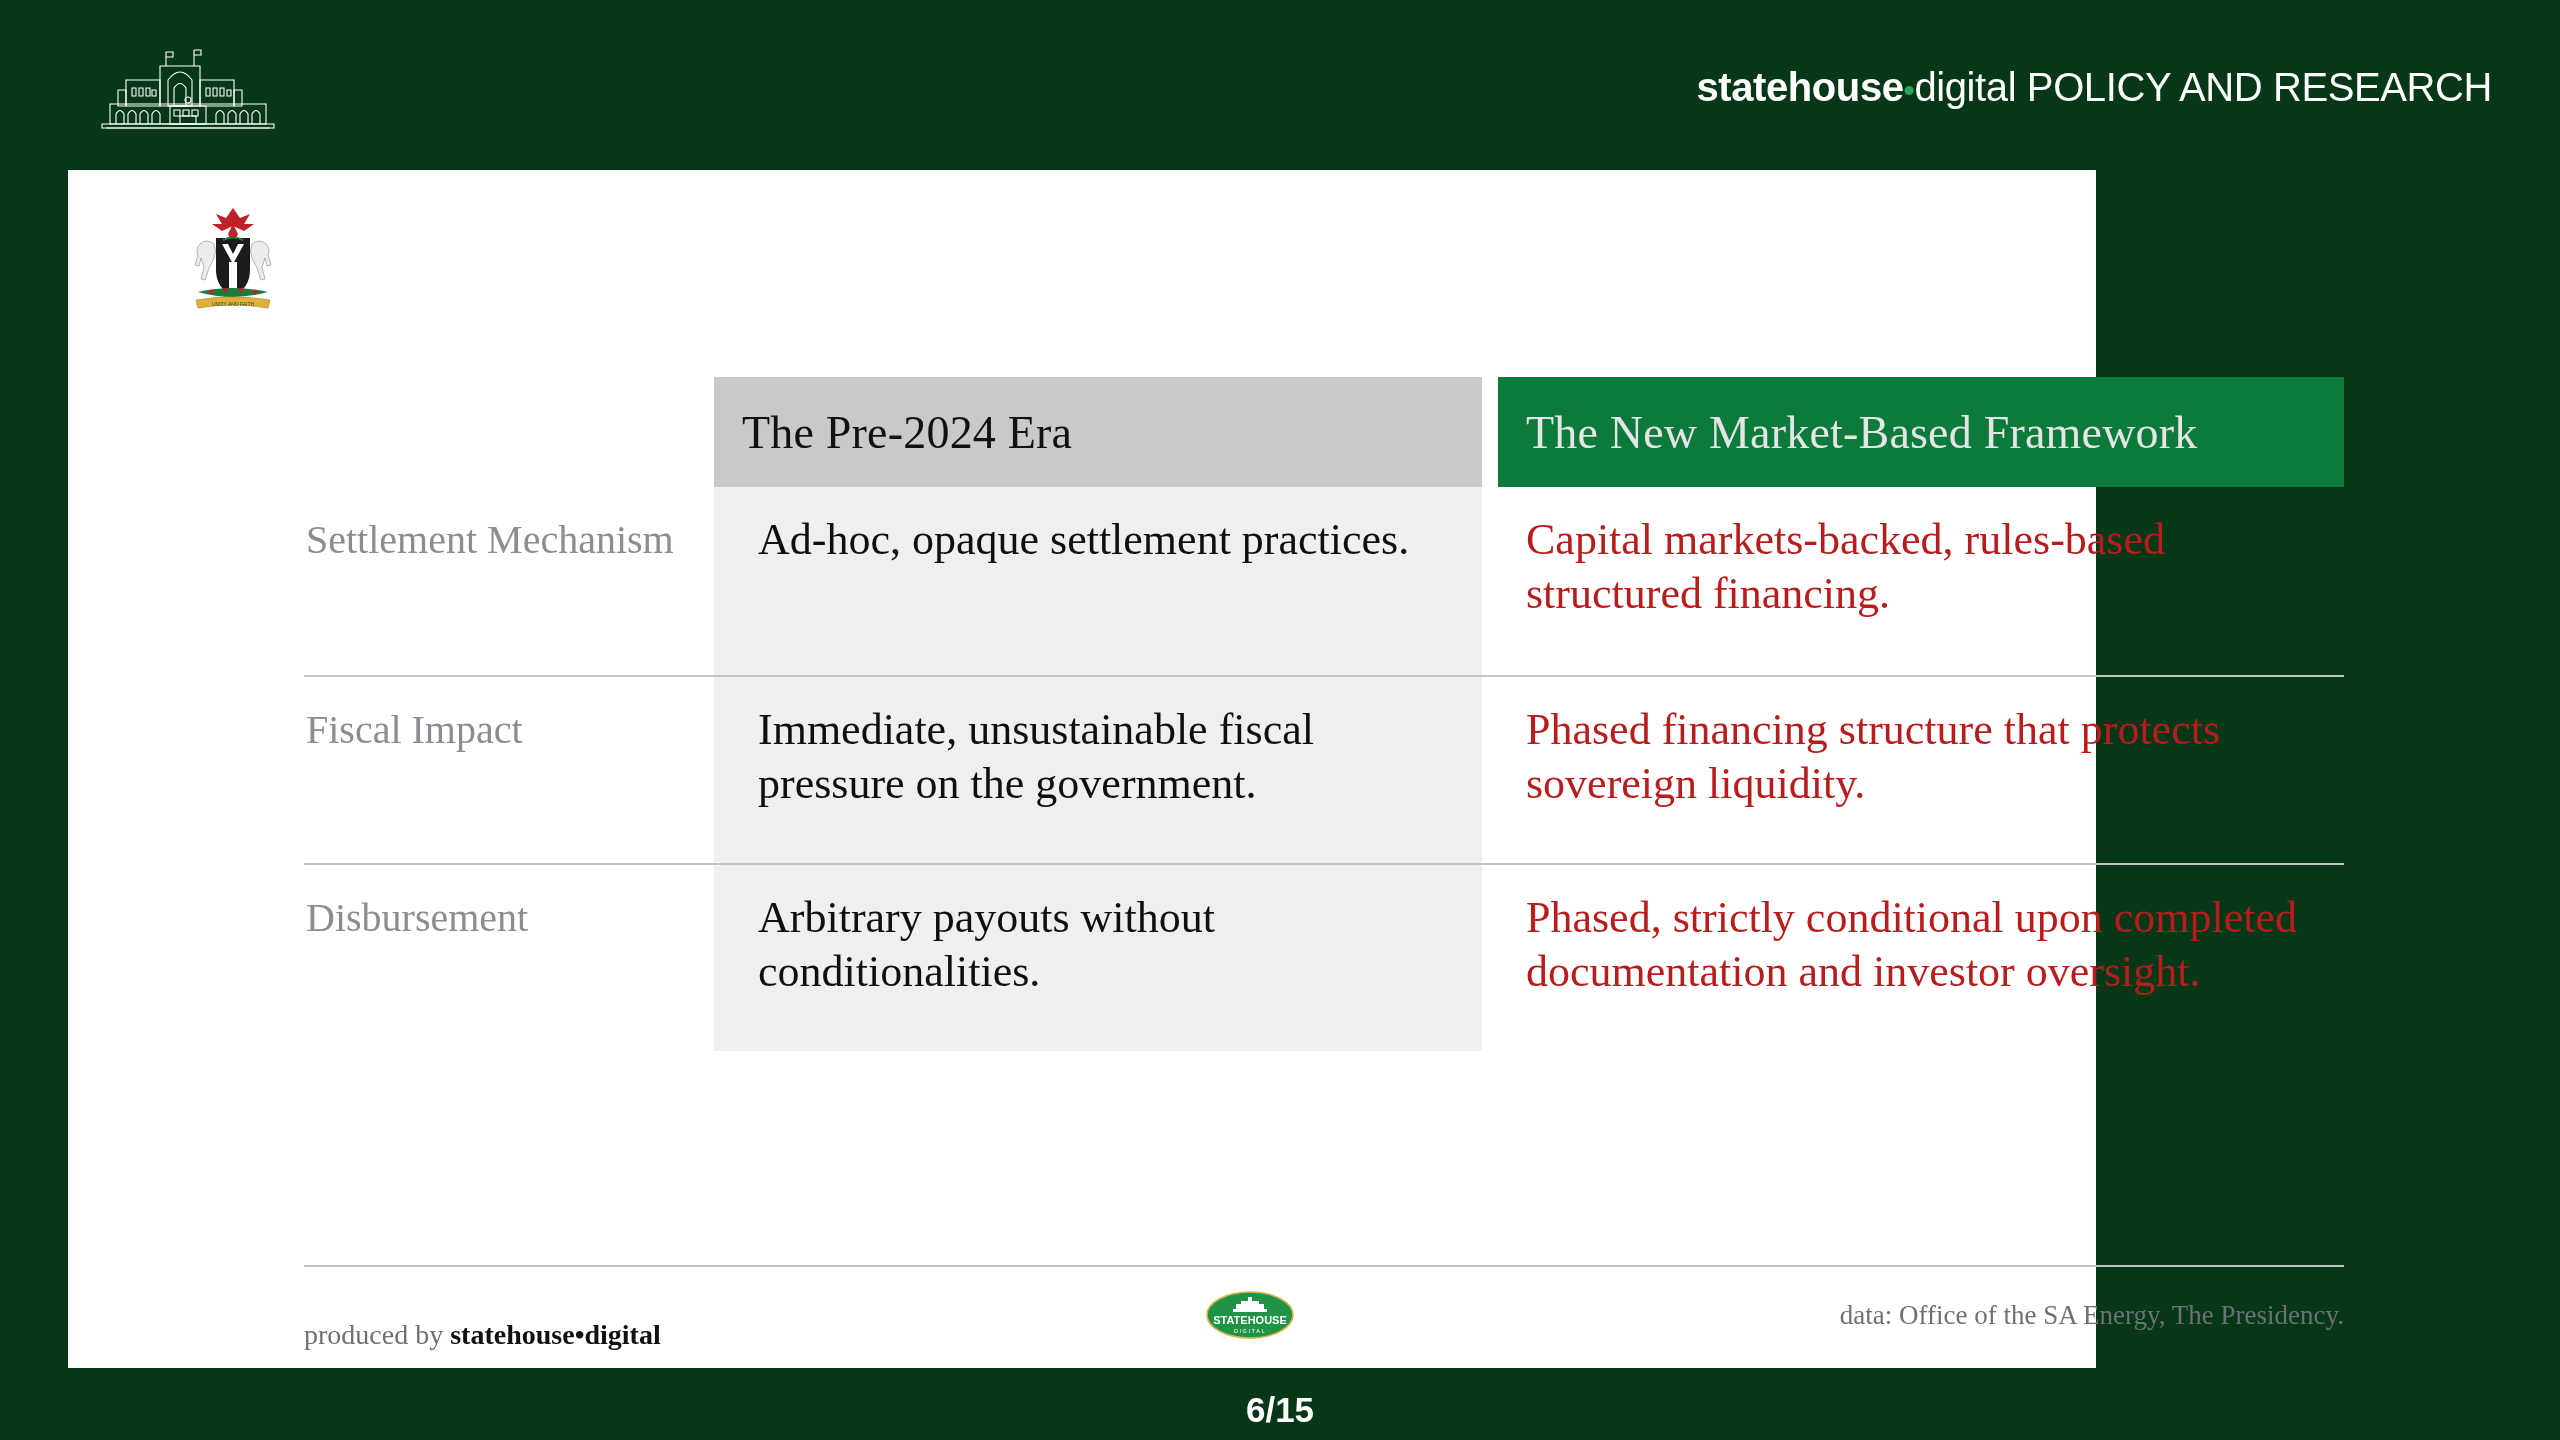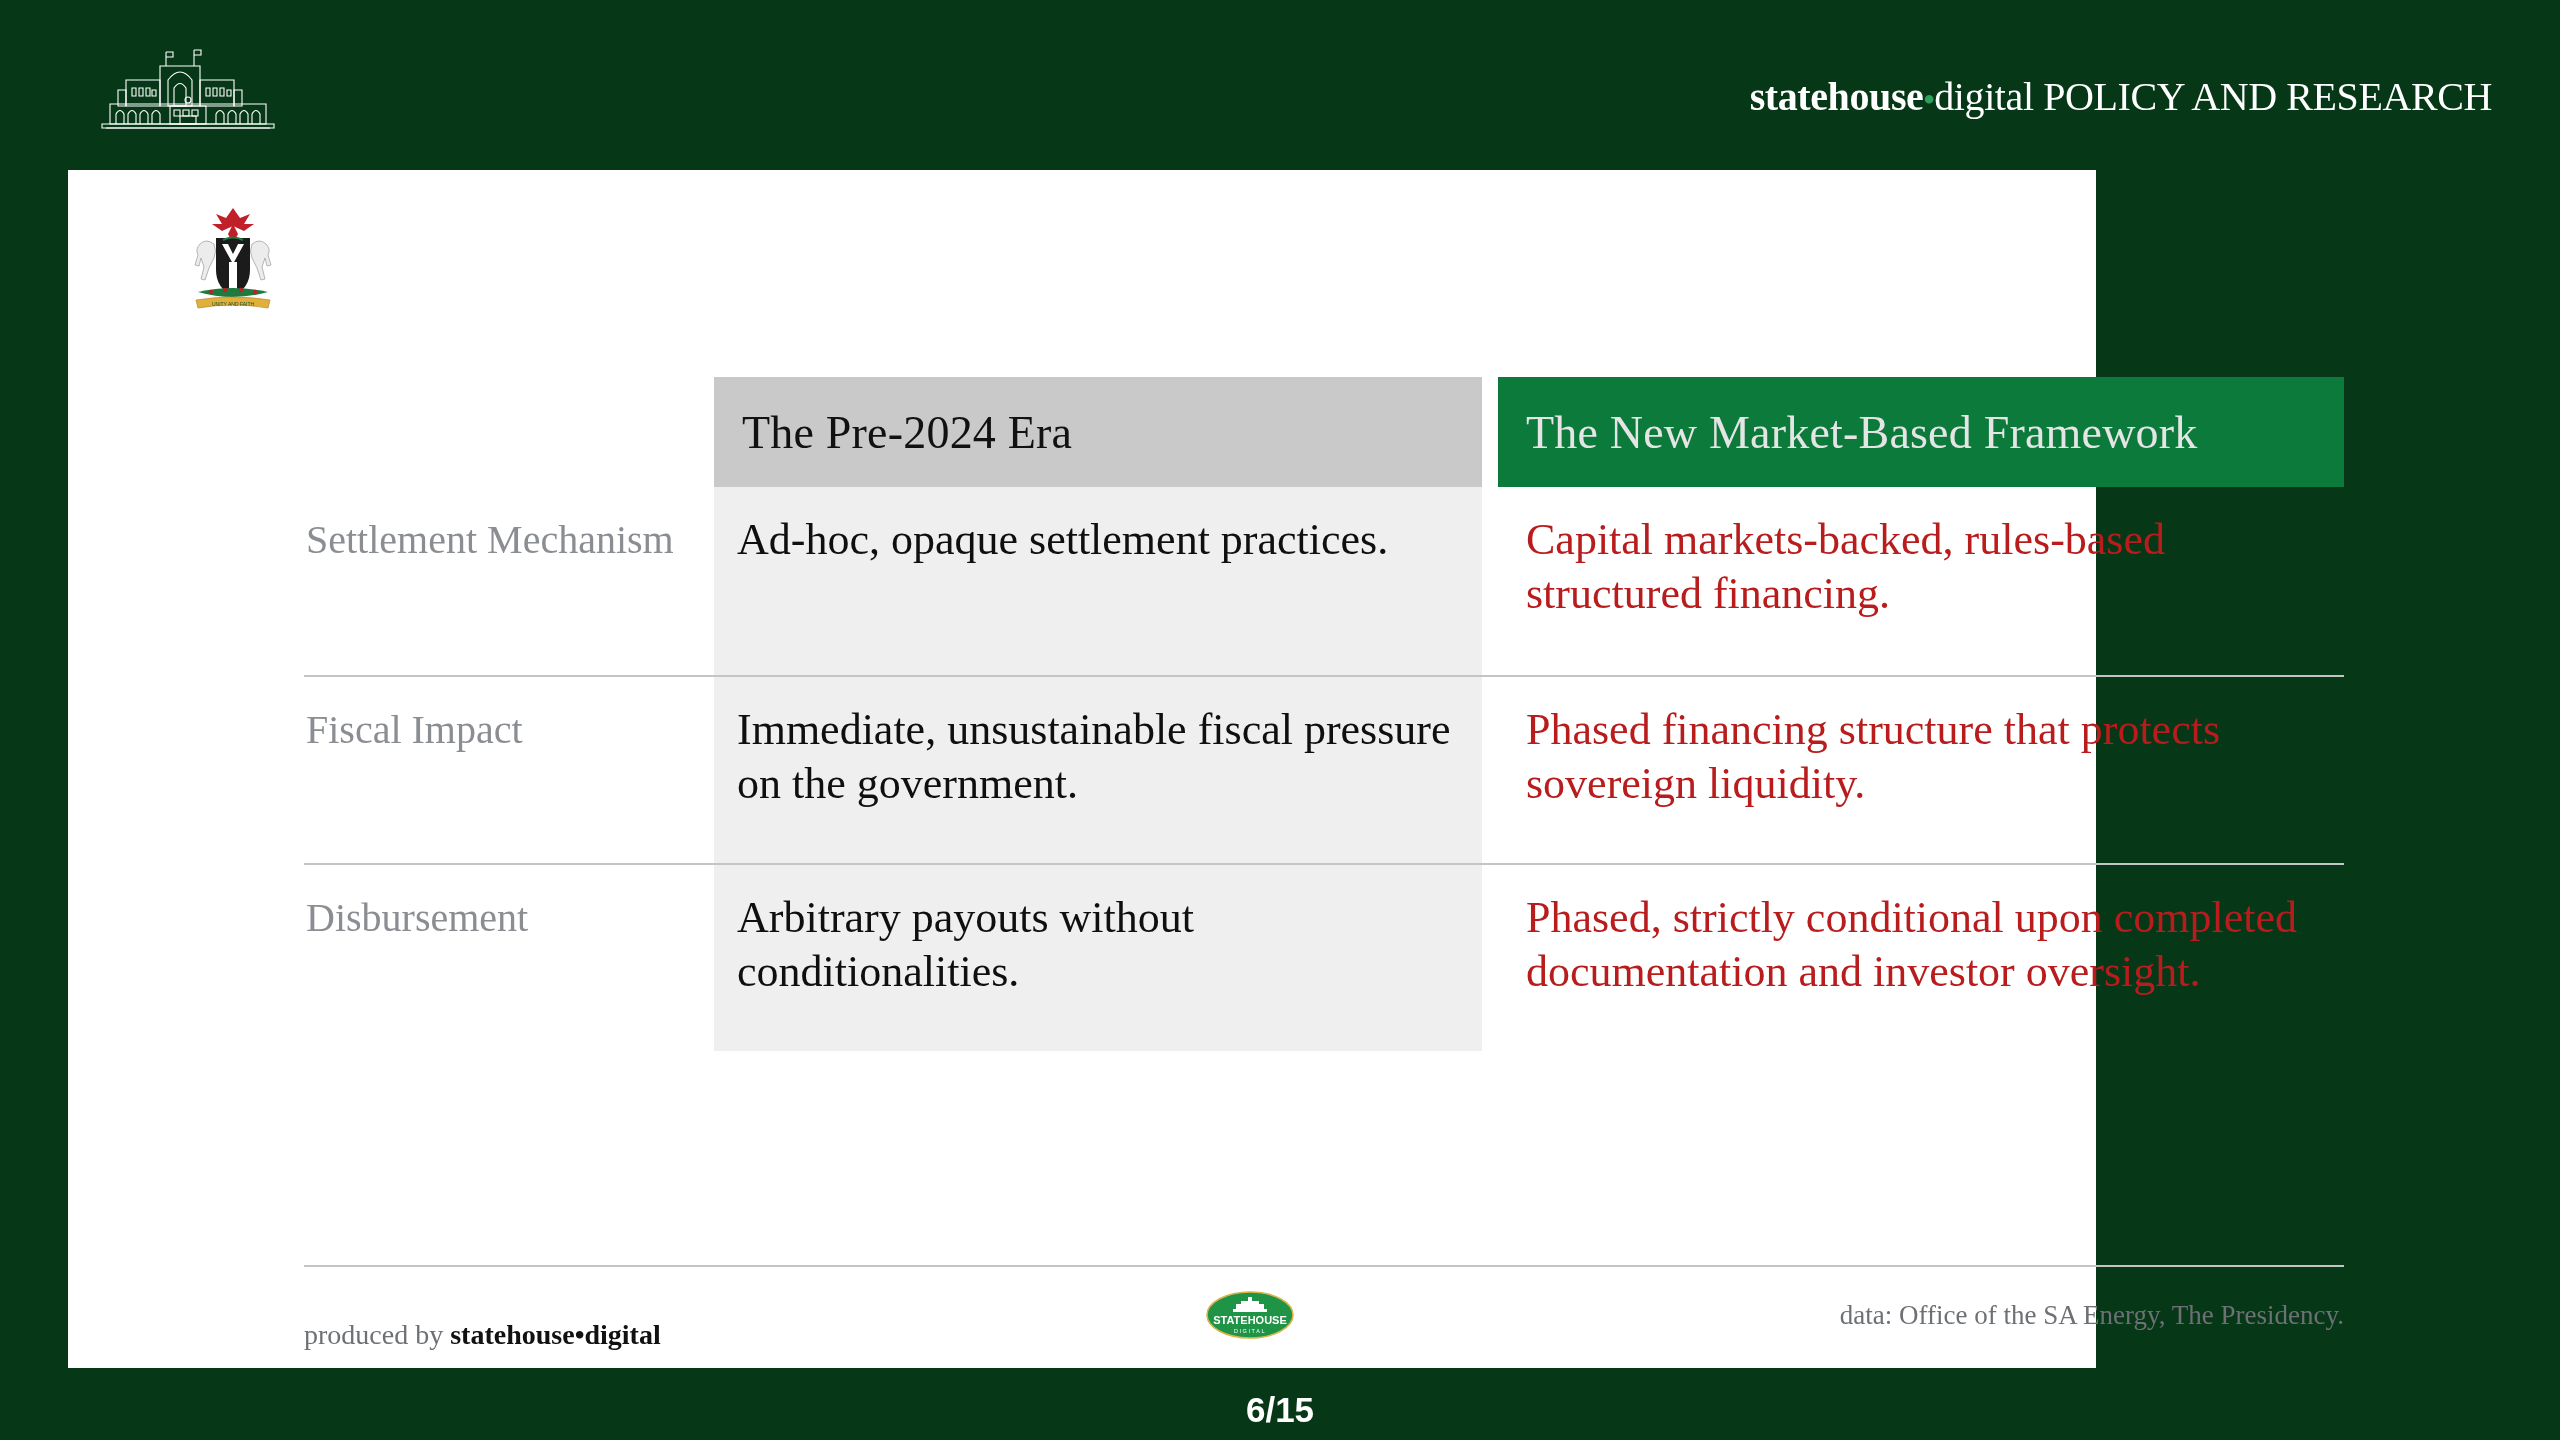--- a/index.html
+++ b/index.html
@@ -8,23 +8,23 @@
     background:#063818;
     font-family:"Liberation Serif", serif;
     overflow:hidden;
   }
   .slide { position:relative; width:2560px; height:1440px; background:#063818; }
 
   
   .topbar { position:absolute; left:0; top:0; width:2560px; height:170px; }
   .statehouse-sketch { position:absolute; left:88px; top:40px; width:200px; height:95px; }
   .brandline {
-    position:absolute; right:68px; top:73px;
+    position:absolute; right:68px; top:65px;
     color:#ffffff; white-space:nowrap;
-    font-family:Liberation Serif, serif;
+    font-family:Liberation Sans, sans-serif;
     font-size:40px; letter-spacing:-0.4px;
   }
   .brandline .bold { font-weight:700; }
   .brandline .dot { color:#2ea05a; font-weight:700; font-size:32px; }
   .brandline .light { font-weight:400; }
   .brandline .caps { font-weight:400; }
 
   
   .card {
     position:absolute; left:68px; top:170px;
@@ -55,21 +55,21 @@
   .row + .row { border-top:2px solid #c4c4c4; }
   .row.first { border-top:none; }
 
   .c-label {
     width:410px; flex:0 0 410px;
     padding:30px 24px 0 2px;
     font-size:40px; line-height:1.17; color:#8a8d92;
   }
   .c-old {
     width:768px; flex:0 0 768px; background:#efefef;
-    padding:26px 30px 26px 23px;
+    padding:26px 30px 26px 44px;
     font-size:44px; line-height:1.22; color:#0f0f0f;
   }
   .c-gap { width:16px; flex:0 0 16px; }
   .c-new {
     flex:1 1 auto;
     padding:26px 8px 26px 28px;
     font-size:44px; line-height:1.22; color:#b91c1c;
   }
 
   

